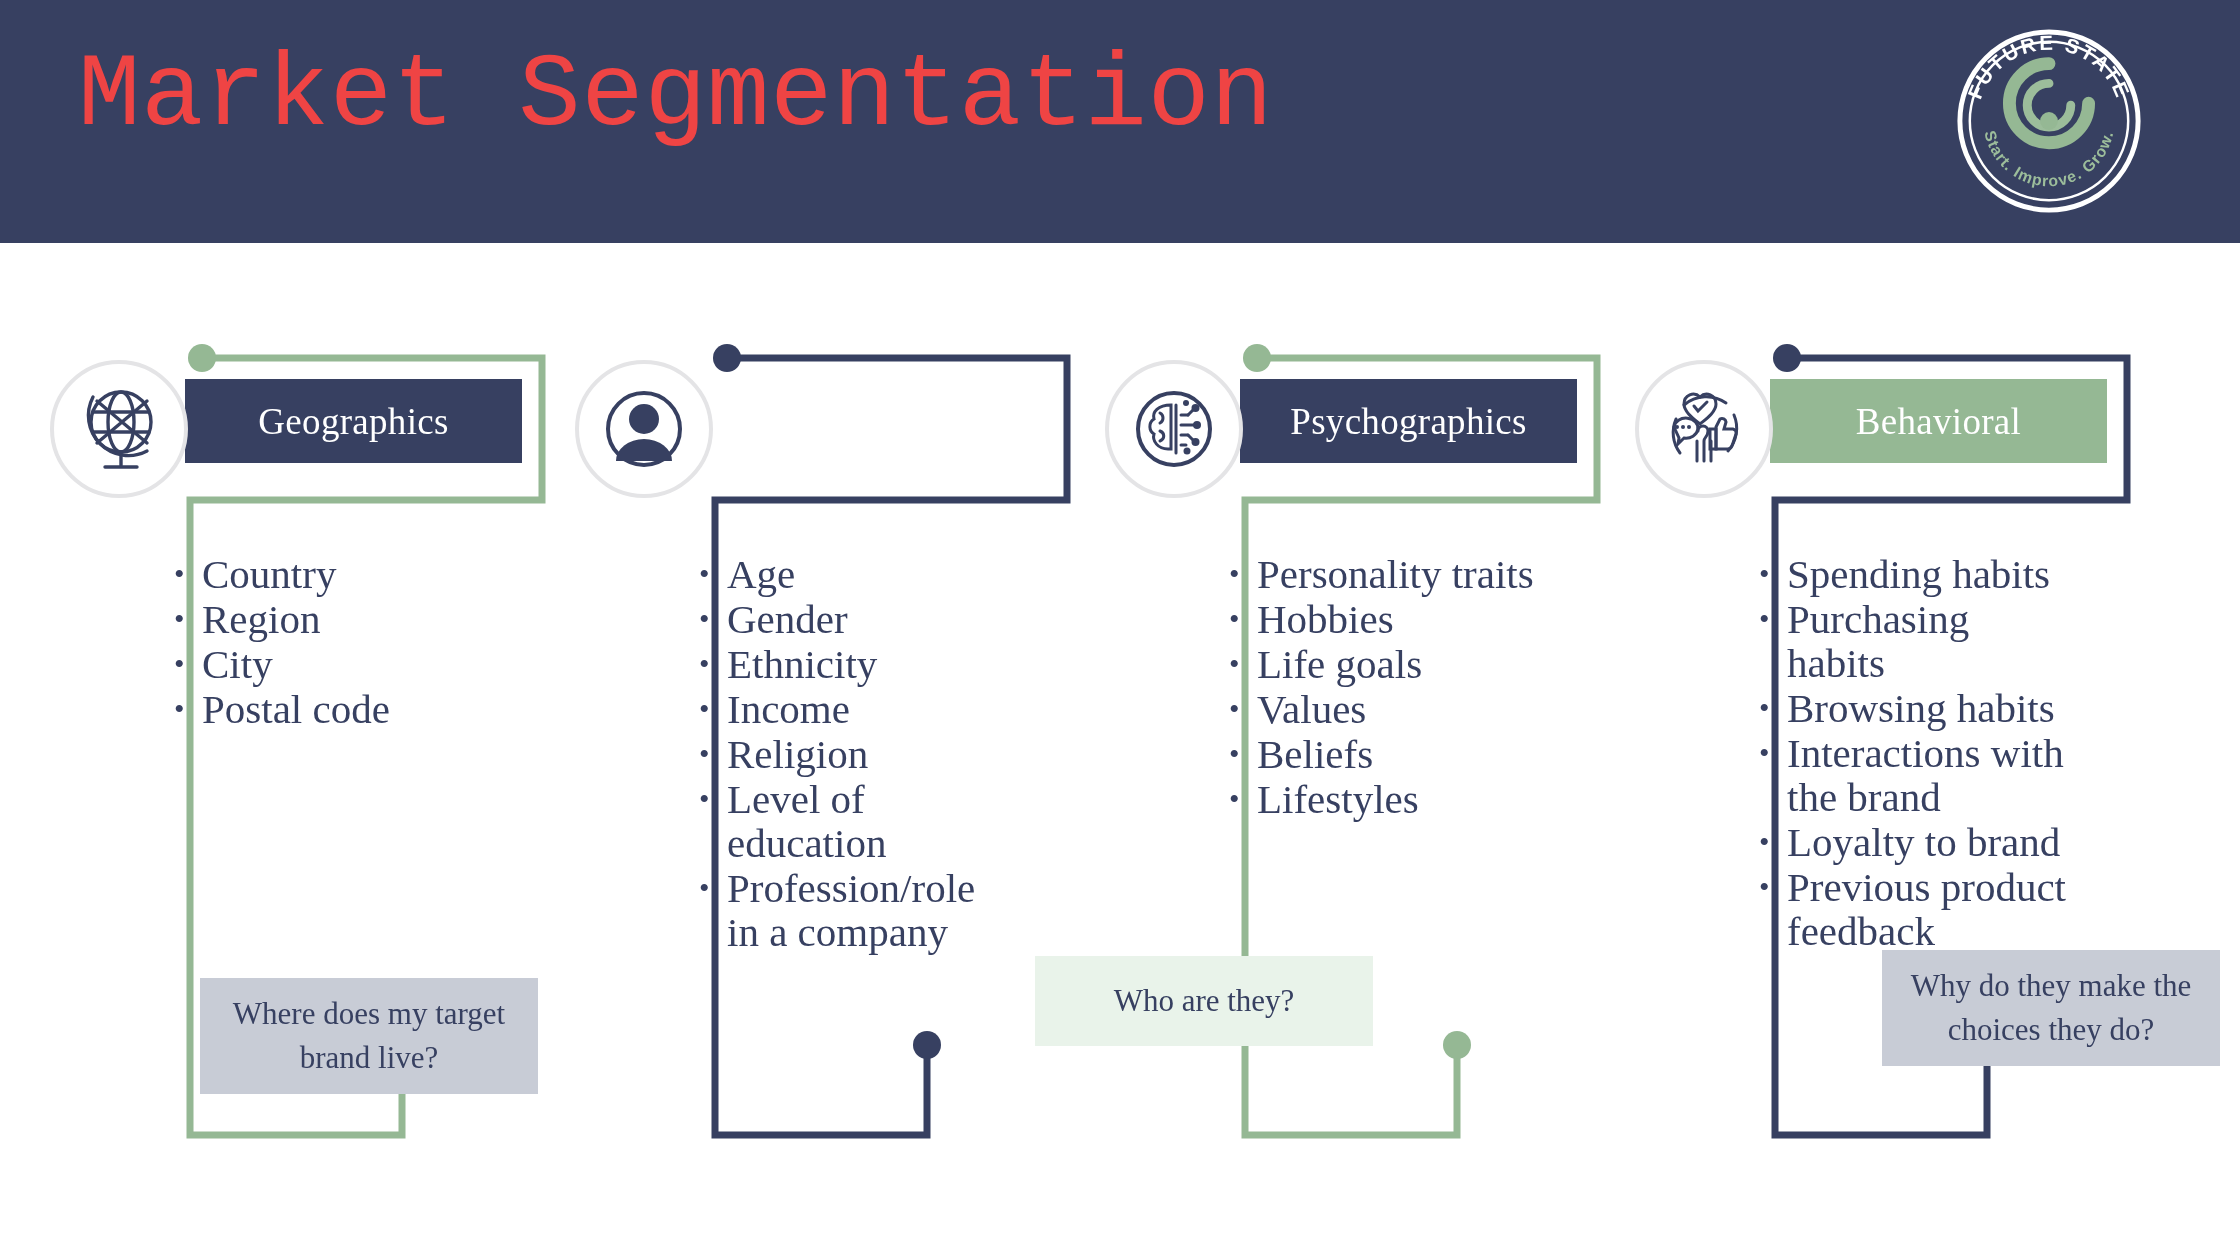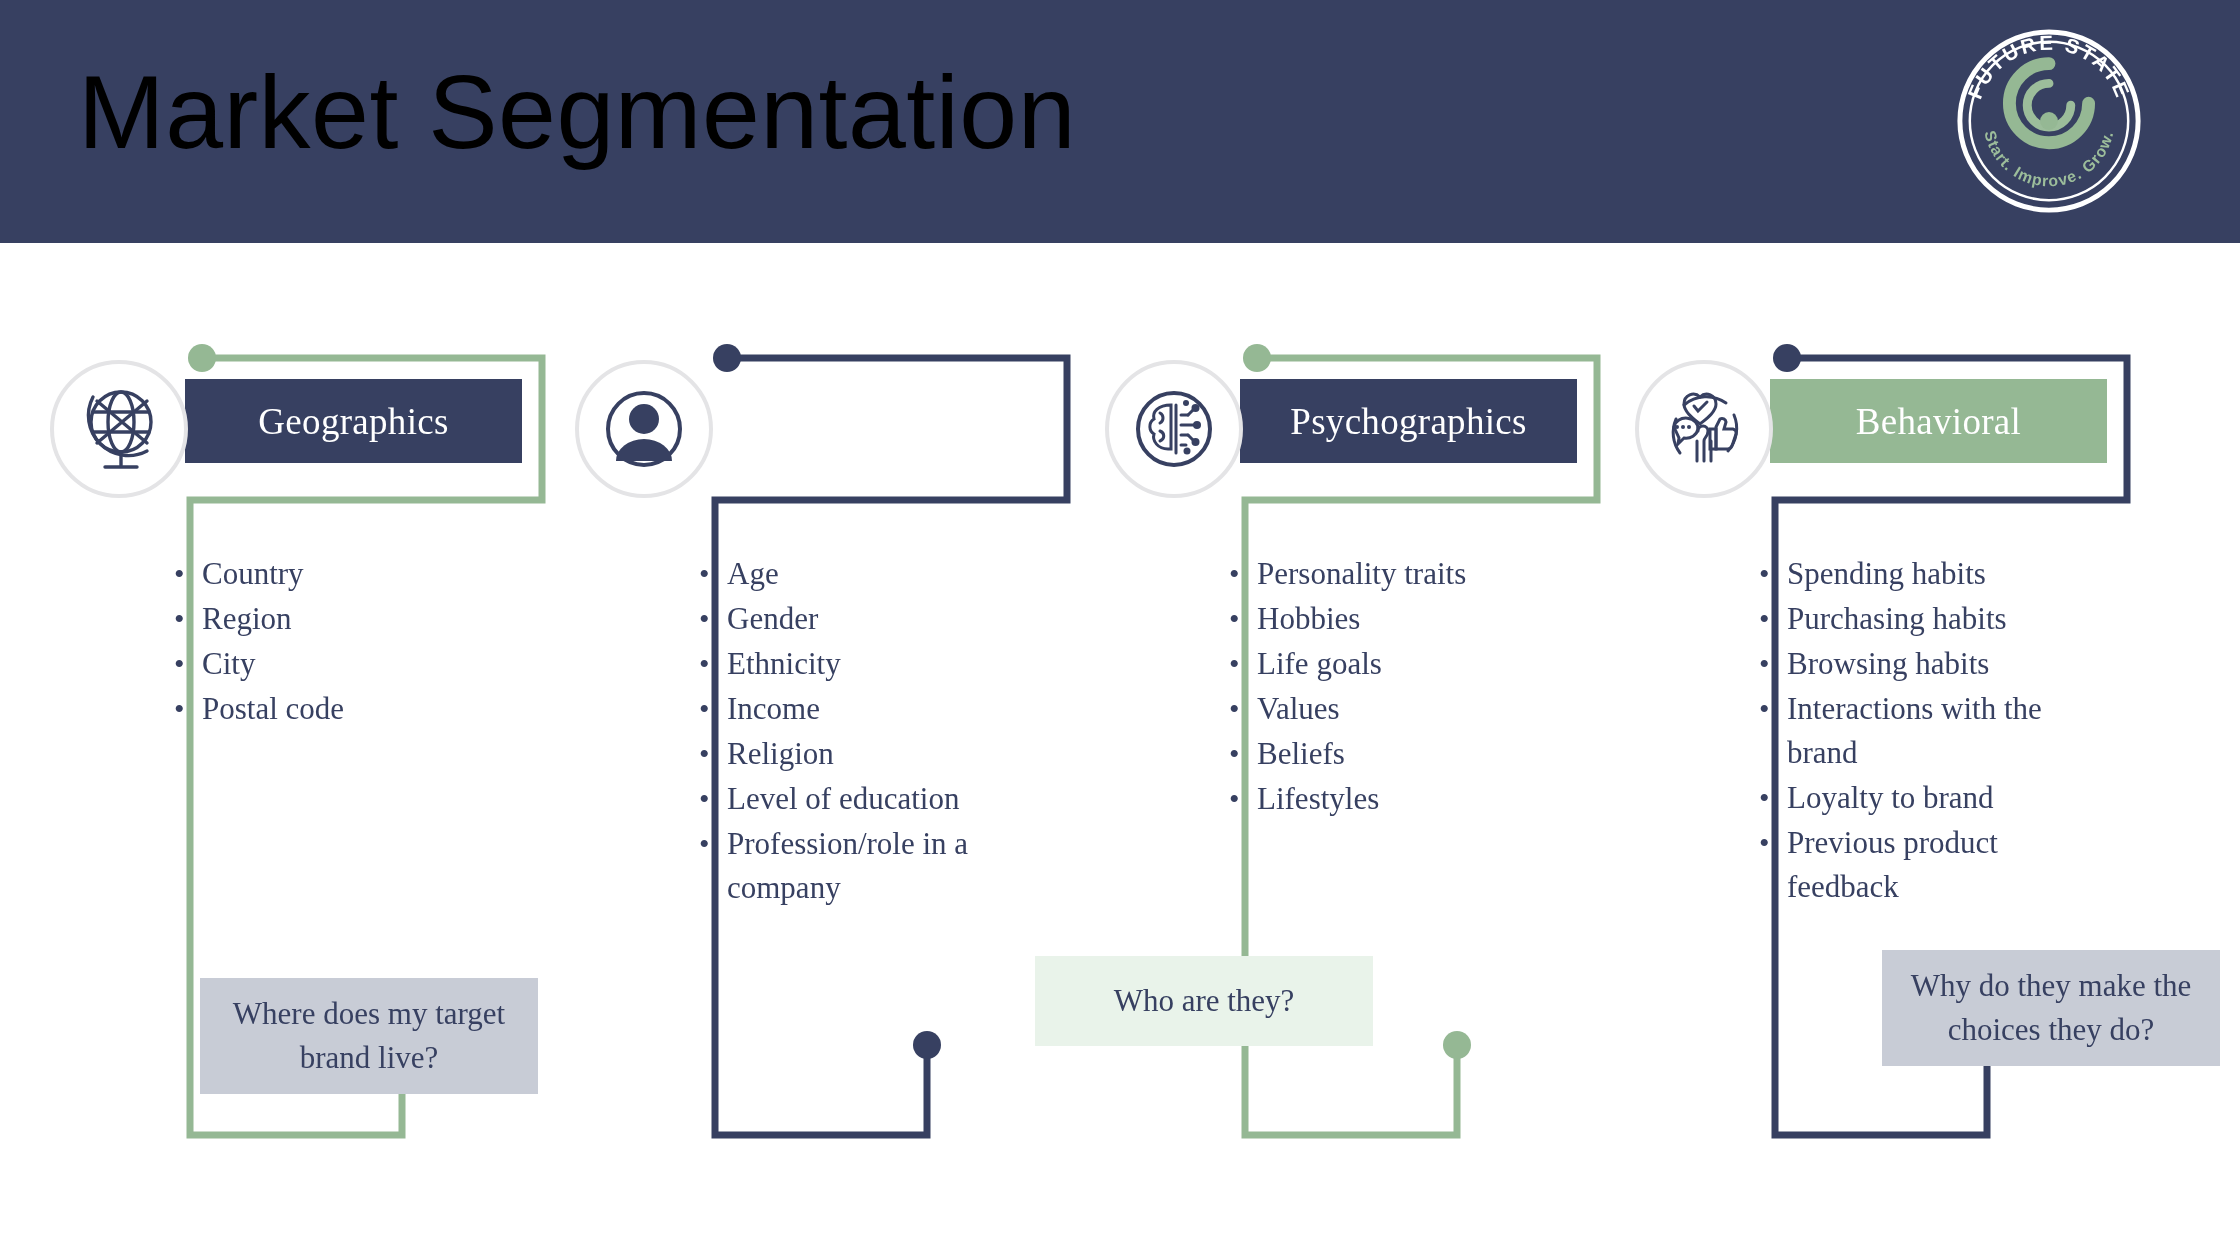--- a/index.html
+++ b/index.html
@@ -23,28 +23,27 @@
   .header-bar {
     position: absolute;
     left: 0; top: 0;
     width: 2240px; height: 243px;
     background: #374061;
   }
   .page-title {
     position: absolute;
     left: 78px;
     top: 44px;
-    font-family: Liberation Sans, sans-serif;
+    font-family: Liberation Mono, monospace;
     font-size: 104px;
     line-height: 1.0;
     font-weight: 400;
-    color: #000000;
+    color: #ef4444;
     letter-spacing: 0.5px;
     white-space: nowrap;
-    margin-top: 16px;
   }
 
   
   .logo {
     position: absolute;
     right: 92px;
     top: 22px;
     width: 198px;
     height: 198px;
   }
@@ -117,21 +116,21 @@
     top: 212px;
     width: 320px;
     list-style: none;
     z-index: 2;
   }
   .bullets li {
     position: relative;
     padding-left: 32px;
     margin-bottom: 1px;
     font-family: "Liberation Serif", "DejaVu Serif", serif;
-    font-size: 31px;
+    font-size: 41px;
     line-height: 44px;
     color: #374061;
   }
   .bullets li::before {
     content: "\2022";
     position: absolute;
     left: 4px;
     top: 0;
     font-size: 30px;
     line-height: 44px;

